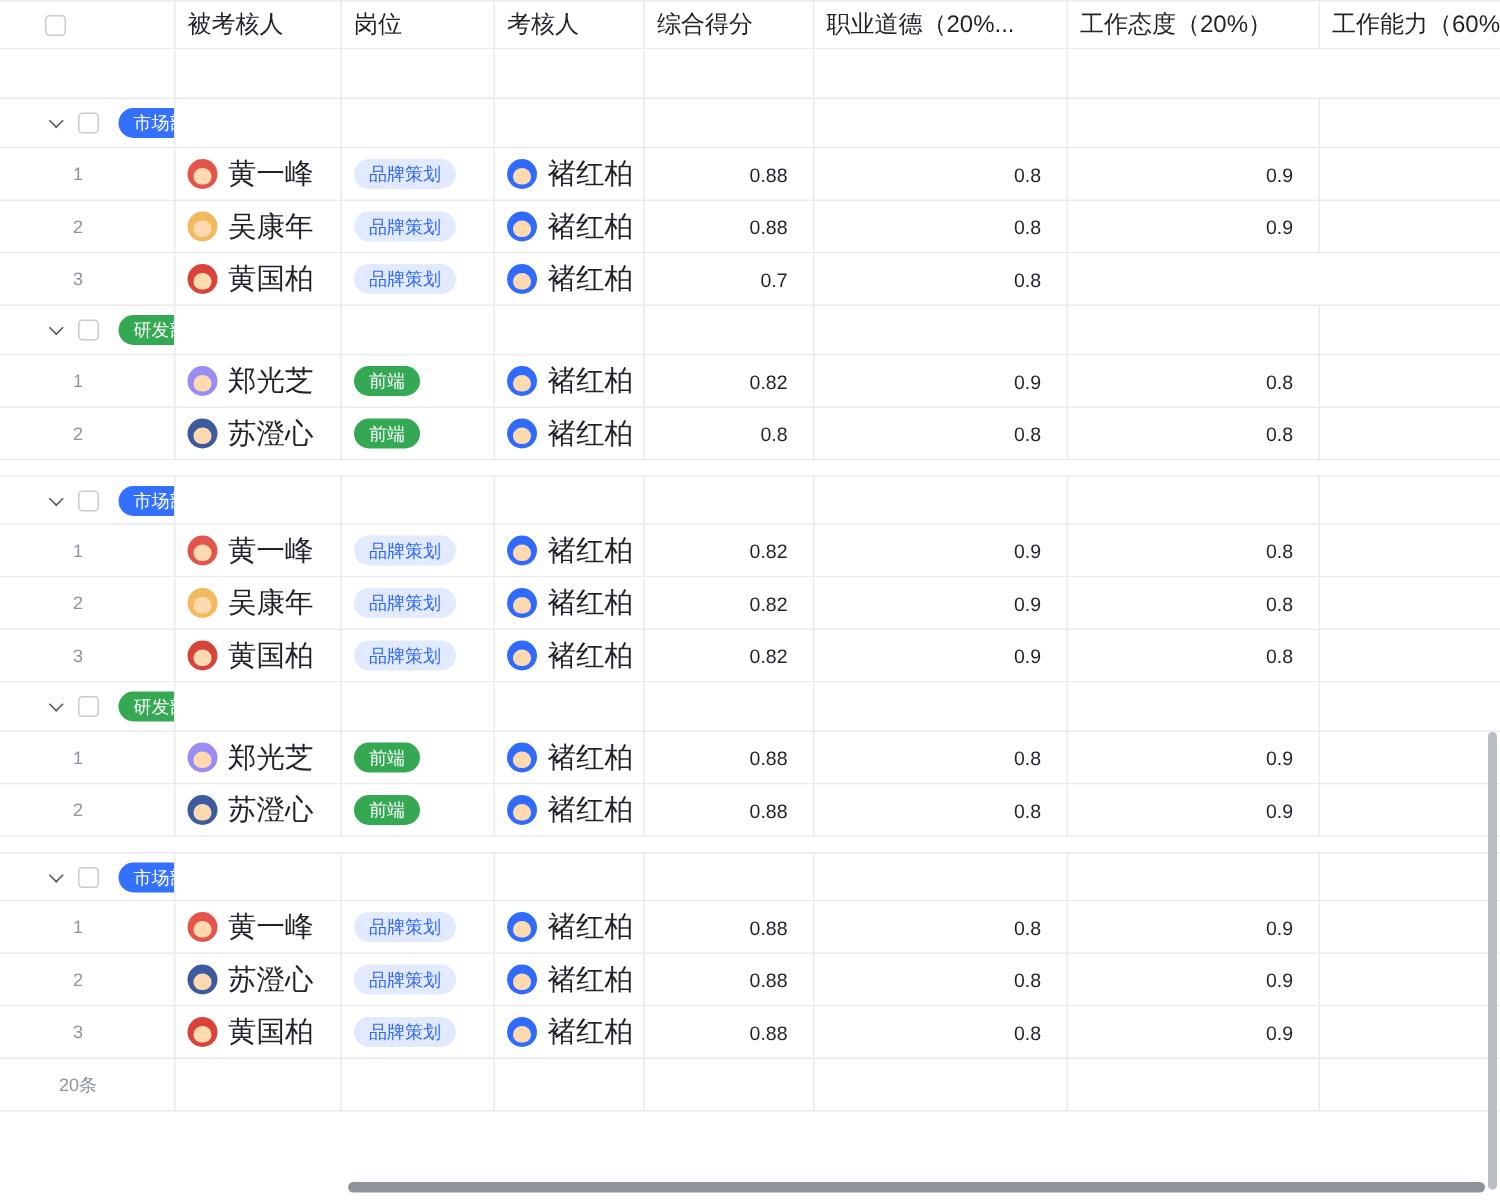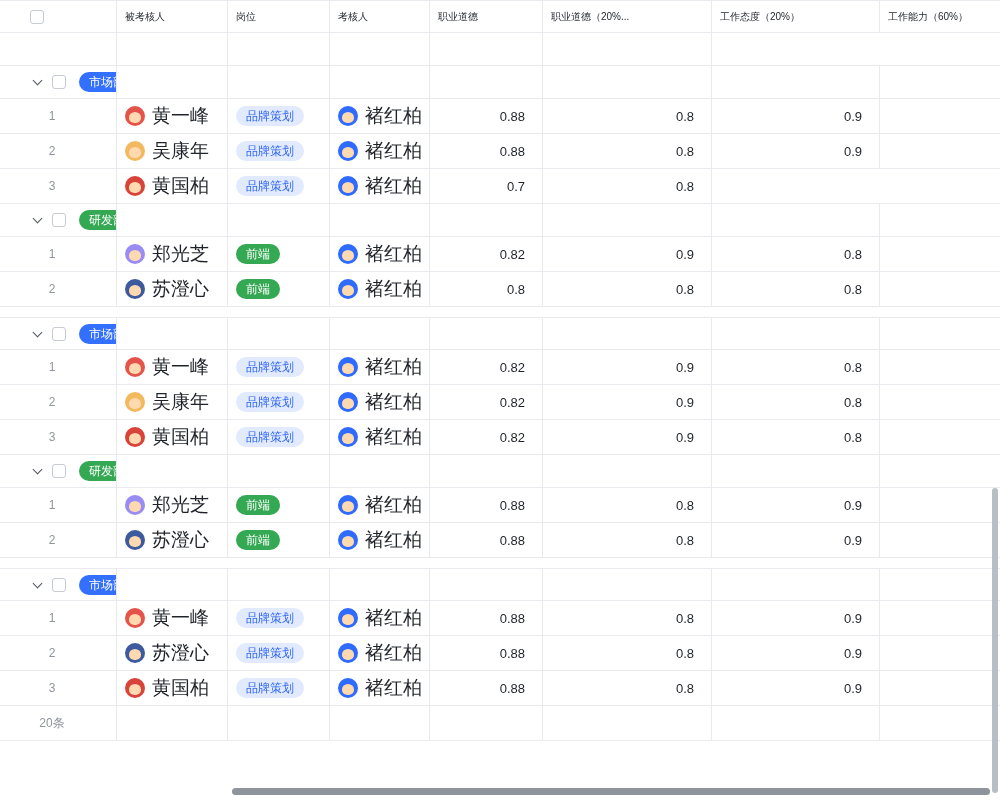--- a/index.html
+++ b/index.html
@@ -12,21 +12,21 @@
     font-family:"Liberation Sans","DejaVu Sans",sans-serif;color:var(--txt);}
   .grid{position:relative;width:1000px;height:800px;overflow:hidden;background:#fff;}
   .row{display:grid;grid-template-columns:117px 111px 102px 100px 113px 169px 168px 120px;
     border-bottom:1px solid var(--line);background:#fff;}
   .hrow{height:33px;border-top:1px solid var(--line);}
   .grow{height:33px;}
   .drow{height:35px;}
   .c{display:flex;align-items:center;padding:0 8px;border-right:1px solid var(--line);
     overflow:hidden;white-space:nowrap;font-size:13px;}
   .c:last-child{border-right:none;}
-  .colh{font-weight:500;font-size:10px;color:var(--txt);}
+  .colh{font-weight:500;font-size:16px;color:var(--txt);}
   .num{justify-content:flex-end;padding-right:17px;color:var(--txt);}
   .checkbox{flex:0 0 auto;width:14px;height:14px;border:1px solid #c6cad1;border-radius:3px;background:#fff;}
   .hrow .checkbox{margin-left:22px;}
   .chev{flex:0 0 auto;width:7px;height:7px;border-right:1.5px solid #51565e;border-bottom:1.5px solid #51565e;
     transform:rotate(45deg);margin-bottom:3px;}
   .g1{padding-left:10px;}
   .g1 .chev{margin-right:12px;}
   .g1 .checkbox{margin-right:14px;}
   .g2{padding-left:34px;}
   .g2 .chev{margin-right:11px;}
@@ -49,21 +49,21 @@
 
 <div class="grid">
 
   <div class="row hrow">
     <div class="c">
         <span class="checkbox"></span>
       </div>
     <div class="c colh">被考核人</div>
     <div class="c colh">岗位</div>
     <div class="c colh">考核人</div>
-    <div class="c colh">职业道德</div>
+    <div class="c colh">综合得分</div>
     <div class="c colh">职业道德（20%...</div>
     <div class="c colh">工作态度（20%）</div>
     <div class="c colh">工作能力（60%）</div>
   </div>
 
   <div class="row grow">
     <div class="c"></div>
       <div class="c"></div>
       <div class="c"></div>
       <div class="c"></div>

